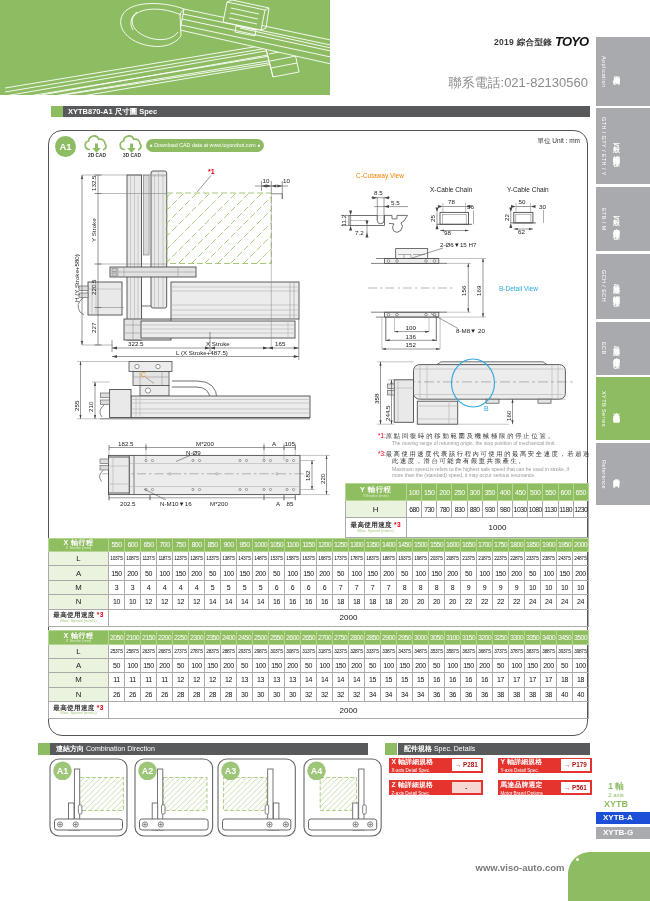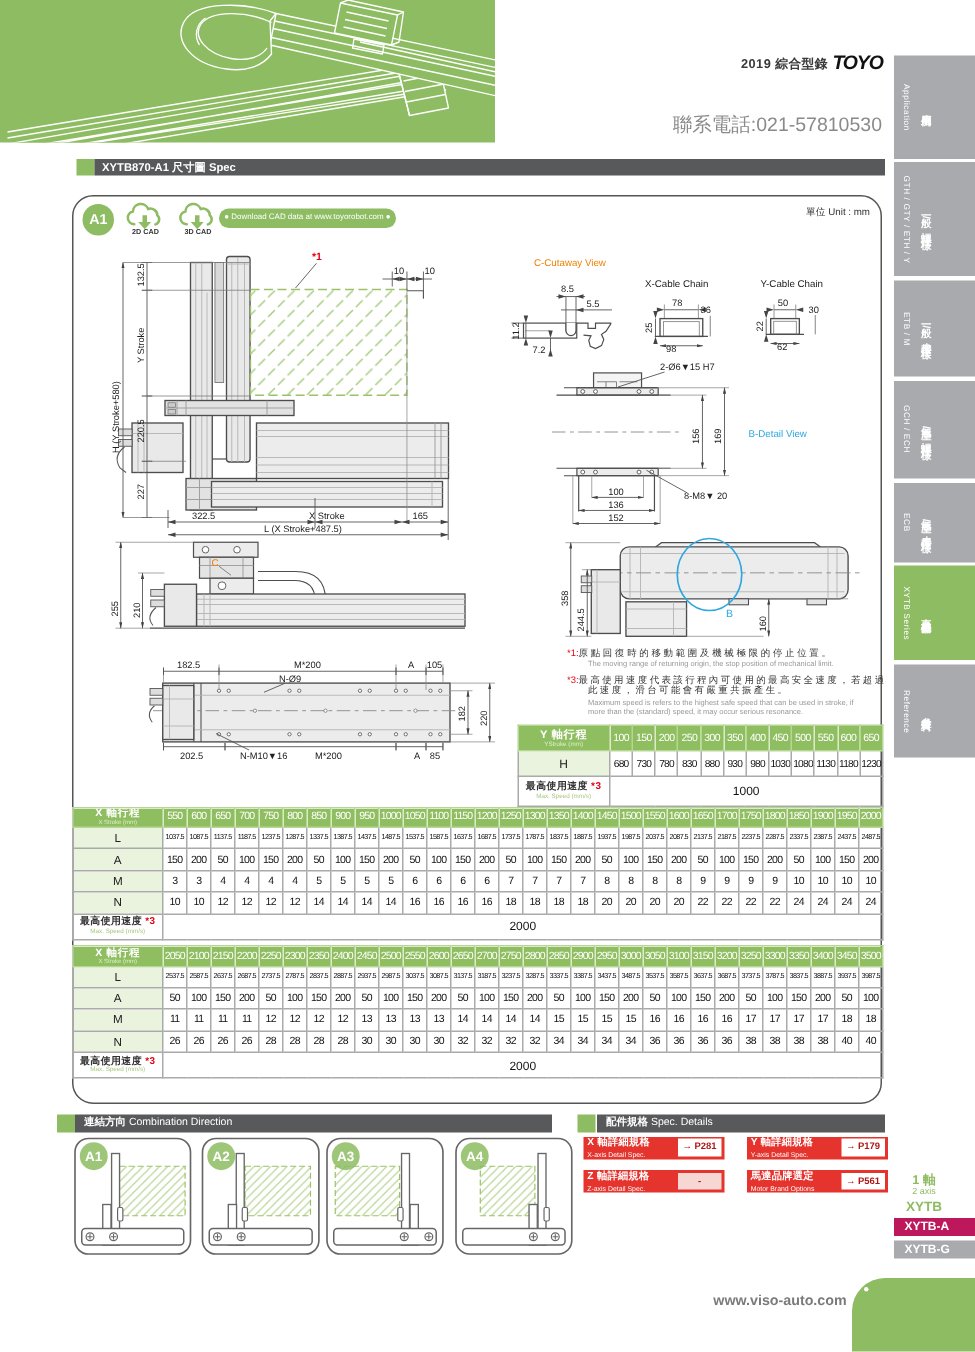--- a/index.html
+++ b/index.html
@@ -34,21 +34,21 @@
 
 <path d="M236,26 L256,30 L255,36 L235,32 Z"></path>
 </g>
     </svg>
   </div>
 
 <div class="abs" style="left:440px;top:37px;width:112px;text-align:right;font-size:8.5px;font-weight:bold;color:#3a3a3a;letter-spacing:.3px;">2019 綜合型錄</div>
 
 <div class="abs" style="left:555px;top:34px;width:36px;font-size:13px;font-weight:900;font-style:italic;color:#111;letter-spacing:-0.8px;">TOYO</div>
 
-<div class="abs" style="left:390px;top:74px;width:198px;text-align:right;font-size:13px;color:#8a8a8a;">聯系電話:021-57810530</div>
+<div class="abs" style="left:390px;top:74px;width:198px;text-align:right;font-size:13px;color:#8a8a8a;">聯系電話:021-82130560</div>
 
 <div class="abs" style="left:596px;top:37px;width:54px;height:69px;background:#a9aaae;">
 <div class="abs vtext" style="left:15px;top:0;height:69px;display:flex;align-items:center;justify-content:center;font-size:7px;font-weight:bold;color:#fff;letter-spacing:1px;">應用例</div>
 <div class="abs vtext" style="left:4.5px;top:0;height:69px;display:flex;align-items:center;justify-content:center;font-size:5.5px;color:#fff;letter-spacing:.4px;">Application</div>
   </div>
 
 <div class="abs" style="left:596px;top:108px;width:54px;height:76px;background:#a9aaae;">
 <div class="abs vtext" style="left:15px;top:0;height:76px;display:flex;align-items:center;justify-content:center;font-size:7px;font-weight:bold;color:#fff;letter-spacing:1px;">一般 / 螺桿仕樣</div>
 <div class="abs vtext" style="left:4.5px;top:0;height:76px;display:flex;align-items:center;justify-content:center;font-size:5.5px;color:#fff;letter-spacing:.4px;">GTH / GTY / ETH / Y</div>
   </div>
@@ -999,19 +999,19 @@
 <div class="abs" style="left:2.5px;top:0.5px;font-size:6.8px;font-weight:bold;color:#fff;line-height:1.15;letter-spacing:0.2px;">馬達品牌選定<br><span style="font-size:4.6px;font-weight:normal;letter-spacing:0;">Motor Brand Options</span></div>
 <div class="abs" style="left:63px;top:1.6px;width:28.7px;height:11.6px;background:#fff;color:#b01515;font-size:6.3px;font-weight:bold;text-align:center;line-height:11.4px;">→ P561</div>
   </div>
 
 <div class="abs" style="left:596px;top:782px;width:40px;text-align:center;color:#8dbc62;line-height:1.15;">
 <div style="font-size:8.5px;font-weight:bold;">1 軸</div>
     <div style="font-size:6px;">2 axis</div>
     <div style="font-size:9px;font-weight:bold;">XYTB</div>
   </div>
 
-<div class="abs" style="left:596px;top:812px;width:54px;height:12px;background:#be185d;color:#fff;font-size:8px;font-weight:bold;line-height:12px;padding-left:7px;box-sizing:border-box;">XYTB-A</div>
+<div class="abs" style="left:596px;top:812px;width:54px;height:12px;background:#1d4ed8;color:#fff;font-size:8px;font-weight:bold;line-height:12px;padding-left:7px;box-sizing:border-box;">XYTB-A</div>
 
 <div class="abs" style="left:596px;top:827px;width:54px;height:12px;background:#a9aaae;color:#fff;font-size:8px;font-weight:bold;line-height:12px;padding-left:7px;box-sizing:border-box;">XYTB-G</div>
 
 <div class="abs" style="left:465px;top:862px;width:110px;text-align:center;font-size:9.5px;font-weight:bold;color:#7a7a7a;">www.viso-auto.com</div>
 
 <div class="abs" style="left:568px;top:852px;width:82px;height:49px;background:#8dbc62;border-top-left-radius:22px;"></div>
 <div class="abs" style="left:576px;top:858px;width:3px;height:3px;border-radius:50%;background:#fff;"></div>
 </body></html>

